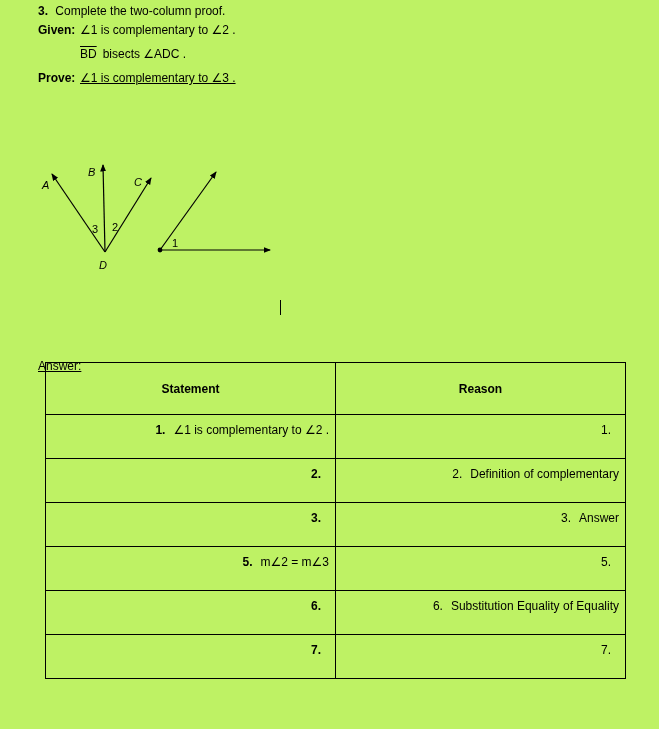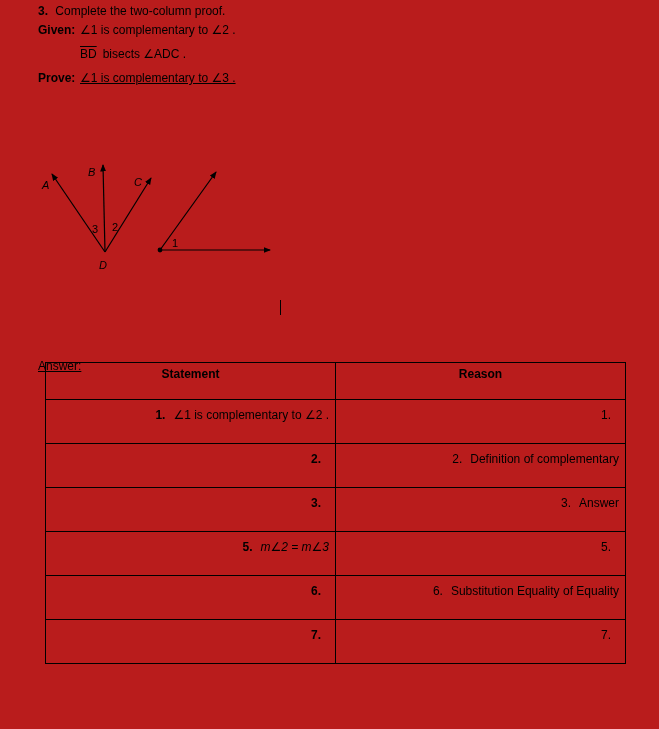--- a/index.html
+++ b/index.html
@@ -1,24 +1,24 @@
 <!DOCTYPE html>
 <html><head>
 <meta charset="utf-8">
 <style>
   html,body{margin:0;padding:0;background:#fff;}
   .page{
-    position:relative;width:659px;height:729px;background:#b91c1c;
+    position:relative;width:659px;height:729px;background:#bef264;
     font-family:"Liberation Sans","DejaVu Sans",sans-serif;color:#000;
     overflow:hidden;
   }
   .abs{position:absolute;}
   .t12{font-size:12px;line-height:14px;}
   .bold{font-weight:bold;}
-  .ital{font-style:italic;}
+  .ital{}
   .bd-overline{text-decoration:overline;}
   .prob-line span{margin-right:4px;}
   .gap{display:inline-block;width:6px;}
 
   
   .figure-svg{position:absolute;left:30px;top:152px;}
   .figure-svg text{font-size:11px;fill:#000;}
   .figure-svg .lbl{font-style:italic;}
 
   
@@ -26,21 +26,21 @@
 
   
   table.proof{
     position:absolute;left:45px;top:362px;width:580px;
     border-collapse:collapse;table-layout:fixed;
   }
   table.proof th, table.proof td{
     border:1px solid #000;font-size:12px;vertical-align:top;
   }
   table.proof th{
-    height:32px;padding:4px 4px 0 4px;text-align:center;font-weight:bold;
+    height:32px;padding:19px 4px 0 4px;text-align:center;font-weight:bold;
   }
   table.proof td{
     height:35px;padding:8px 6px 0 8px;text-align:right;
   }
   .numb{font-weight:bold;margin-right:8px;}
   .numr{margin-right:8px;}
 </style>
 </head>
 <body>
 

